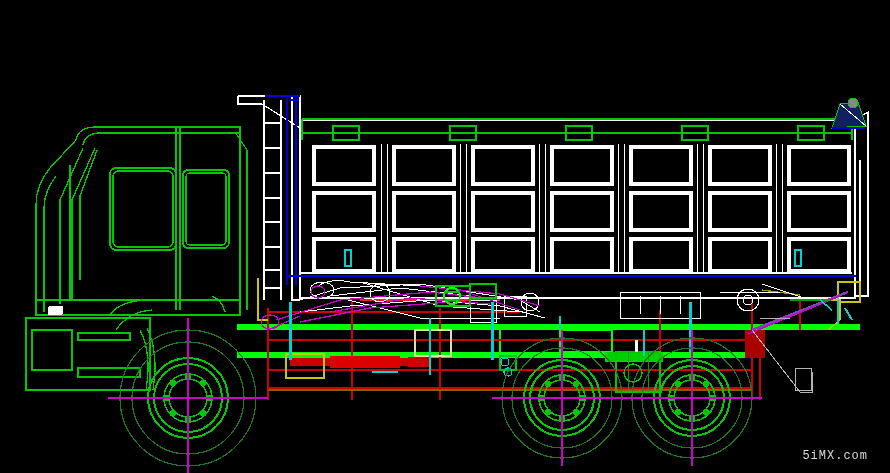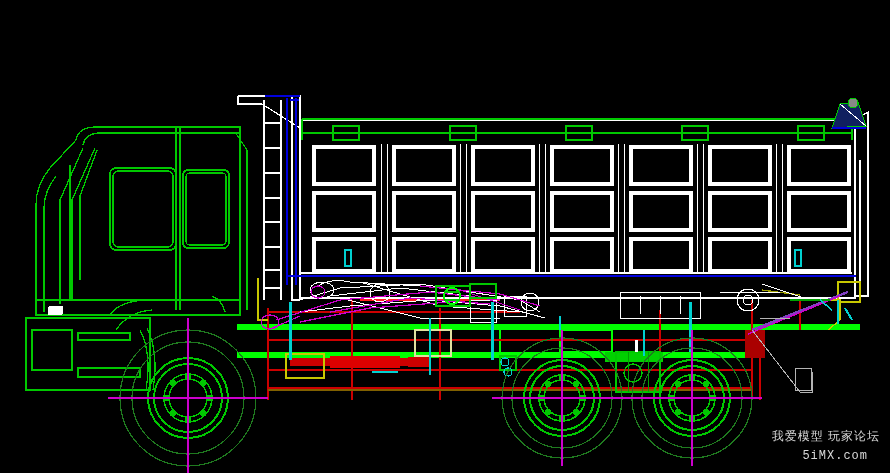--- a/index.html
+++ b/index.html
@@ -335,16 +335,15 @@
     </g>
 
     <g fill="none" stroke="#b4b4b4" stroke-width="1">
       <path d="M752 330 L800 392 L812 392 L812 372"></path>
       <rect x="795" y="368" width="16" height="22"></rect>
       <path d="M760 318 L790 318"></path>
     </g>
 
   </svg>
 
-  <div class="wm" id="wm1">我爱模型 玩家论坛</div>
   <div class="wm" id="wm2">5iMX.com</div>
 
 </div>
 
 </body></html>

